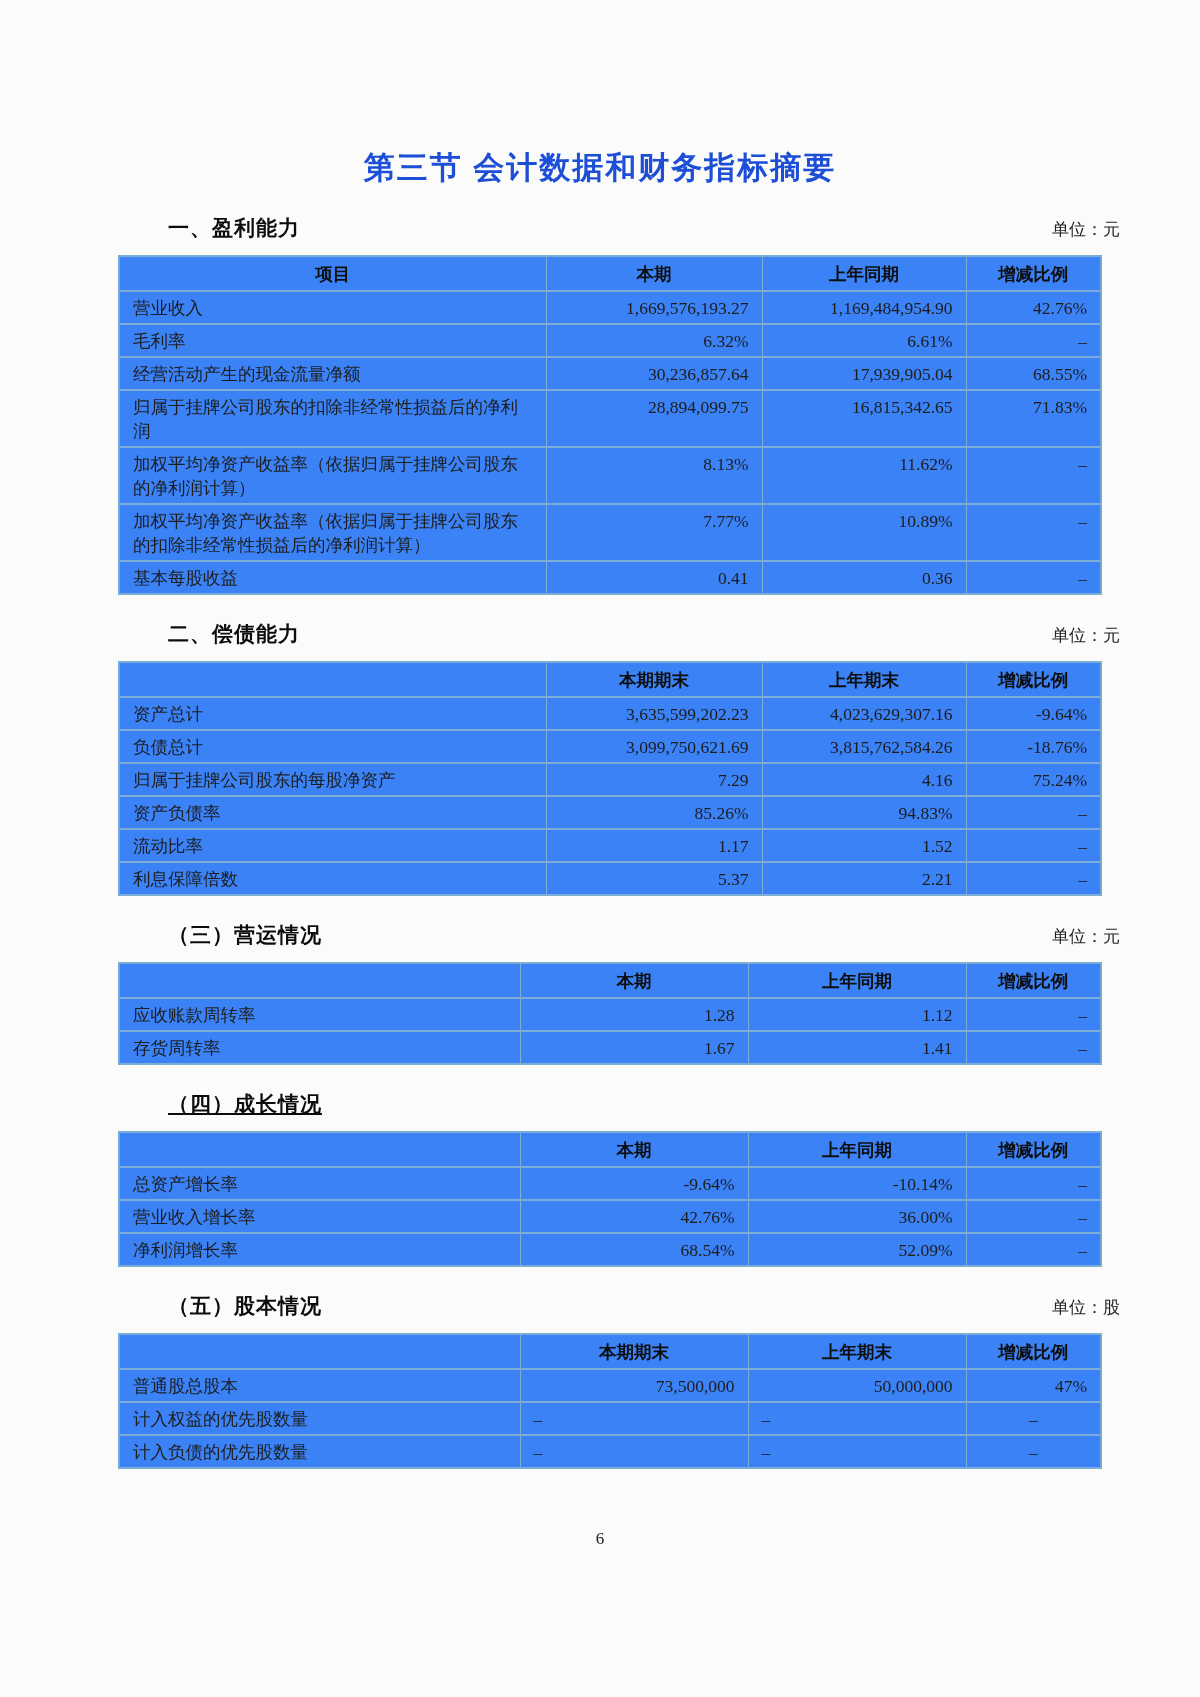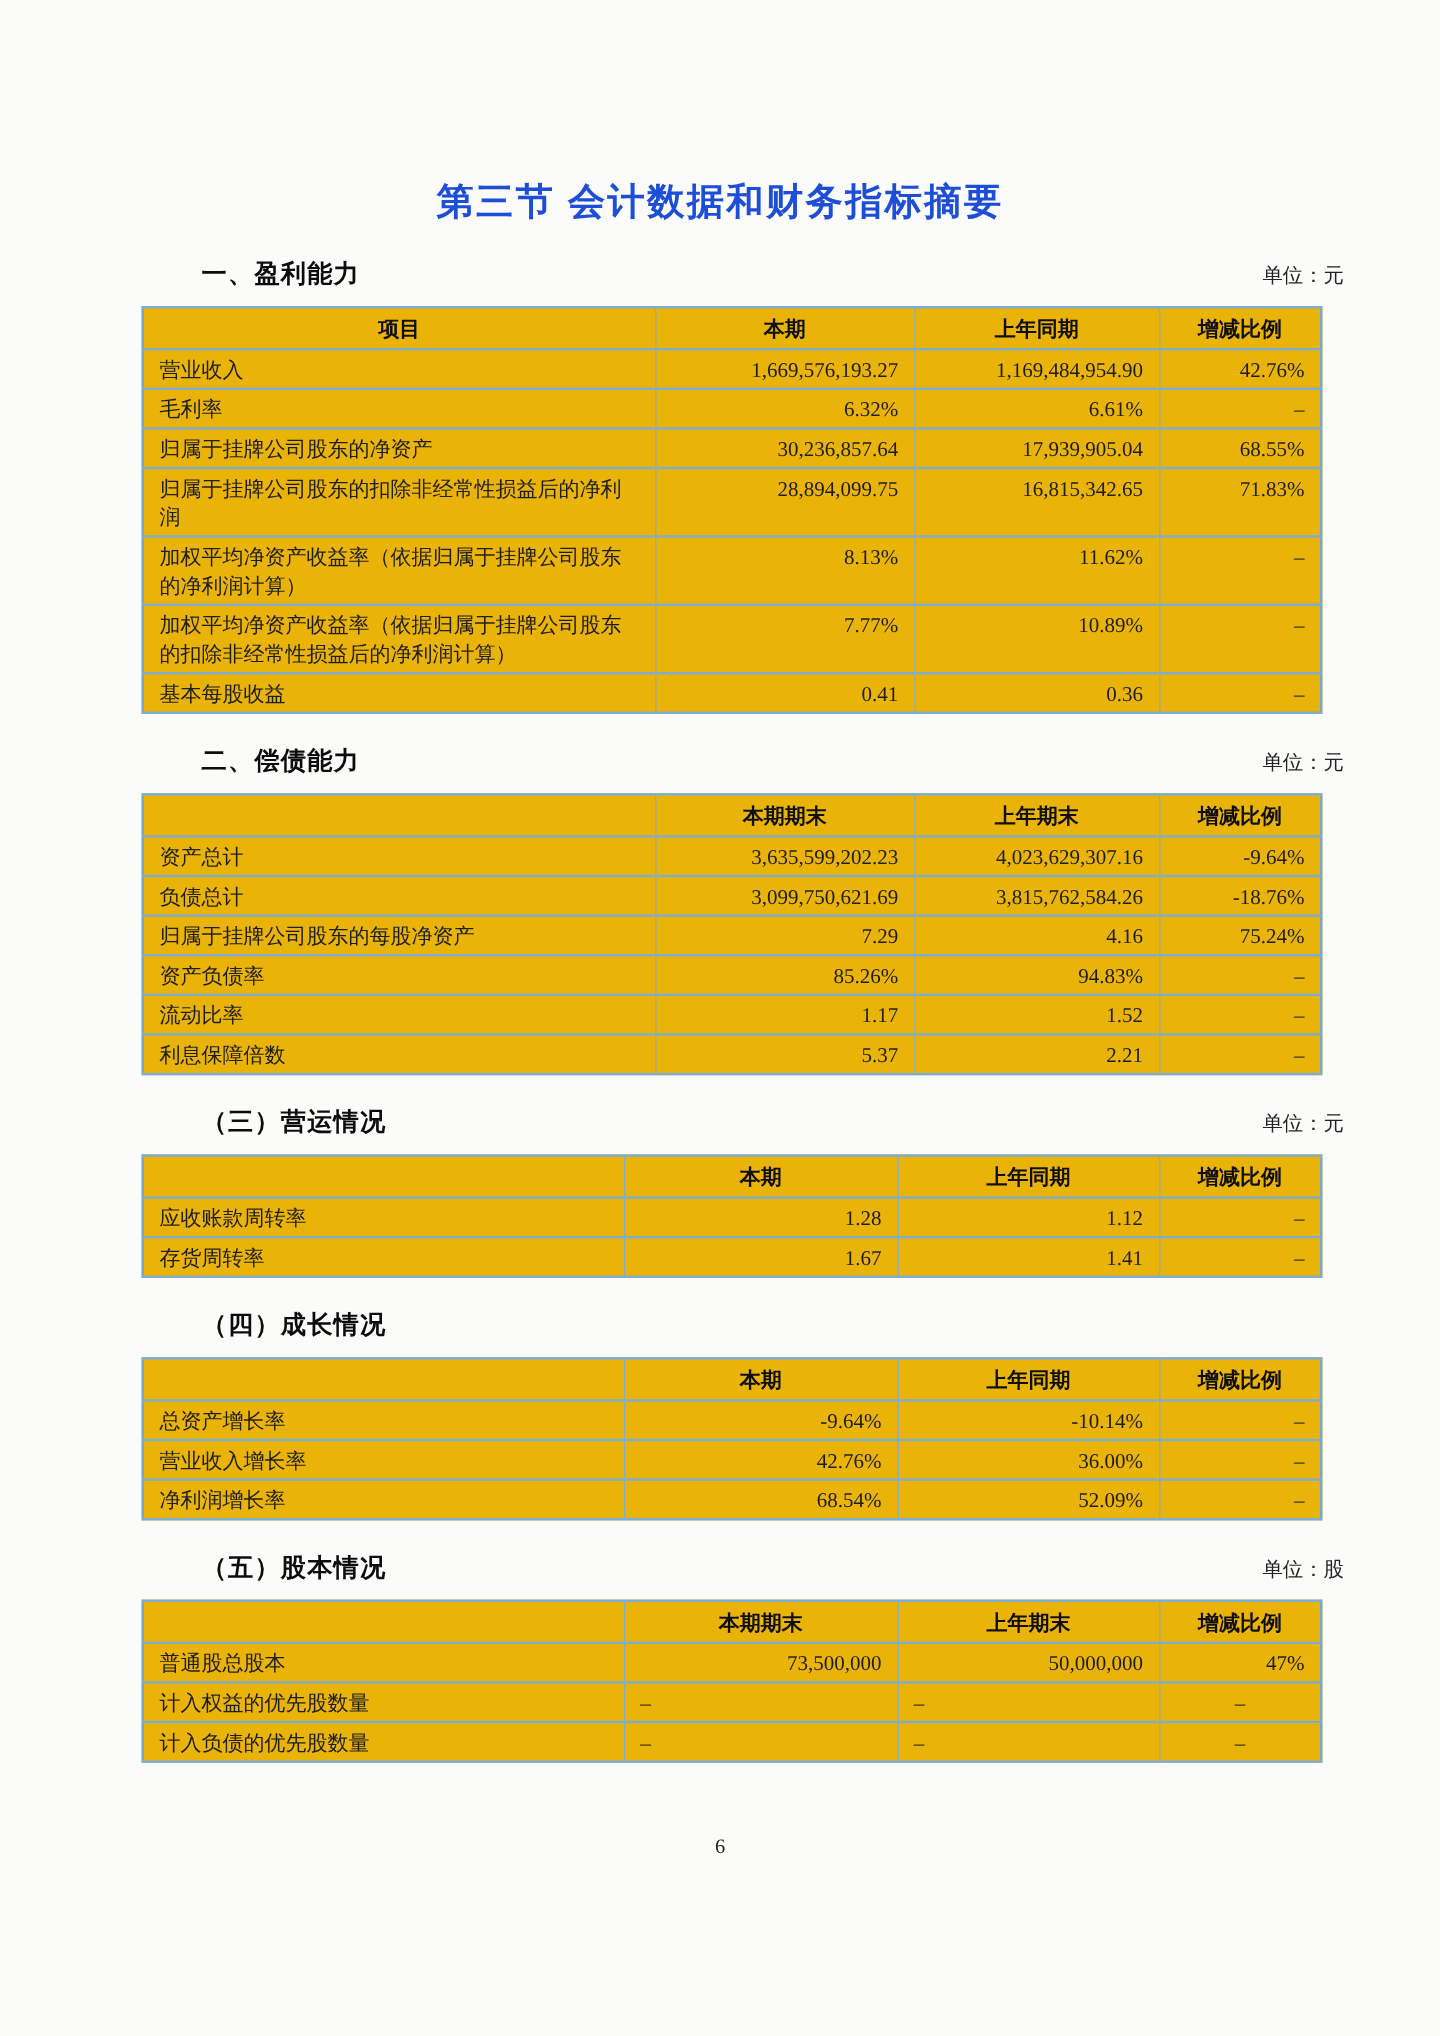--- a/index.html
+++ b/index.html
@@ -44,21 +44,21 @@
     margin-right: 80px; 
     font-size: 17px;
     color: #222;
   }
   table.fin-table {
     width: 982px;
     margin-left: 118px;
     border-collapse: collapse;
     table-layout: fixed;
     font-size: 17.5px;
-    background: #eab308;
+    background: #3b82f6;
     border: 2px solid #74a7d1;
   }
   table.fin-table th, table.fin-table td {
     border: 1px solid #7cadd4;
     border-top-width: 2px;
     border-bottom-width: 2px;
     padding: 4px 13px 3px 13px;
     line-height: 24px;
     vertical-align: top;
     word-break: break-all;
@@ -113,21 +113,21 @@
               <td class="ar">1,169,484,954.90</td>
               <td class="ar">42.76%</td>
             </tr>
             <tr>
               <td class="al">毛利率</td>
               <td class="ar">6.32%</td>
               <td class="ar">6.61%</td>
               <td class="ar">–</td>
             </tr>
             <tr>
-              <td class="al">归属于挂牌公司股东的净资产</td>
+              <td class="al">经营活动产生的现金流量净额</td>
               <td class="ar">30,236,857.64</td>
               <td class="ar">17,939,905.04</td>
               <td class="ar">68.55%</td>
             </tr>
             <tr>
               <td class="al">归属于挂牌公司股东的扣除非经常性损益后的净利润</td>
               <td class="ar">28,894,099.75</td>
               <td class="ar">16,815,342.65</td>
               <td class="ar">71.83%</td>
             </tr>
@@ -243,21 +243,21 @@
               <td class="al">存货周转率</td>
               <td class="ar">1.67</td>
               <td class="ar">1.41</td>
               <td class="ar">–</td>
             </tr>
           </tbody>
         </table>
       </section>
       <section>
         <div class="section-head">
-          <h2 class="section-heading" style="margin: 0px 0px 0px 168px;">（四）成长情况</h2>
+          <h2 class="section-heading" style="margin: 0px 0px 0px 168px; text-decoration: underline;">（四）成长情况</h2>
         </div>
         <table class="fin-table">
           <colgroup>
             <col style="width: 401px;">
             <col style="width: 228px;">
             <col style="width: 218px;">
             <col style="width: 135px;">
           </colgroup>
           <thead>
             <tr>

